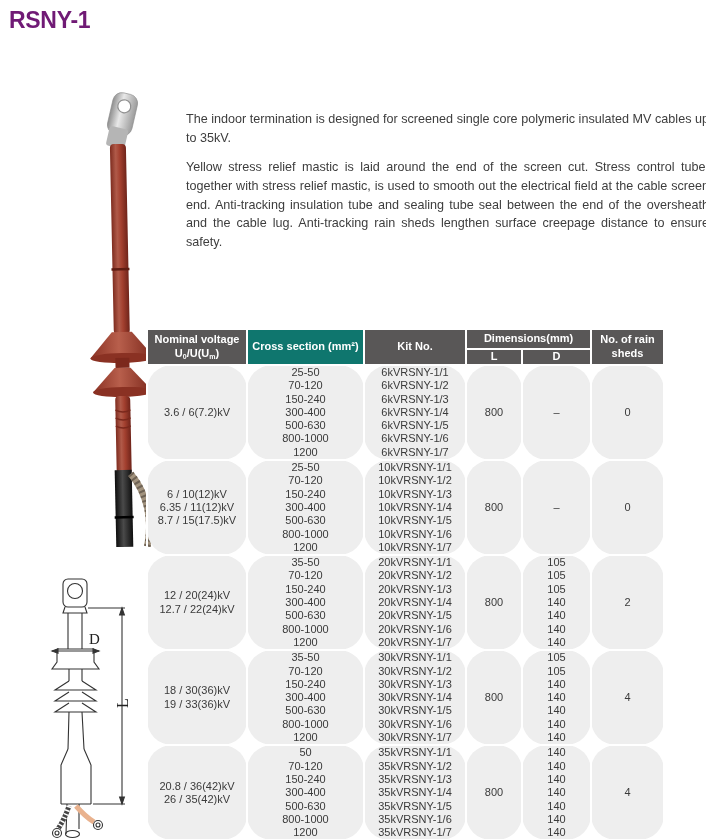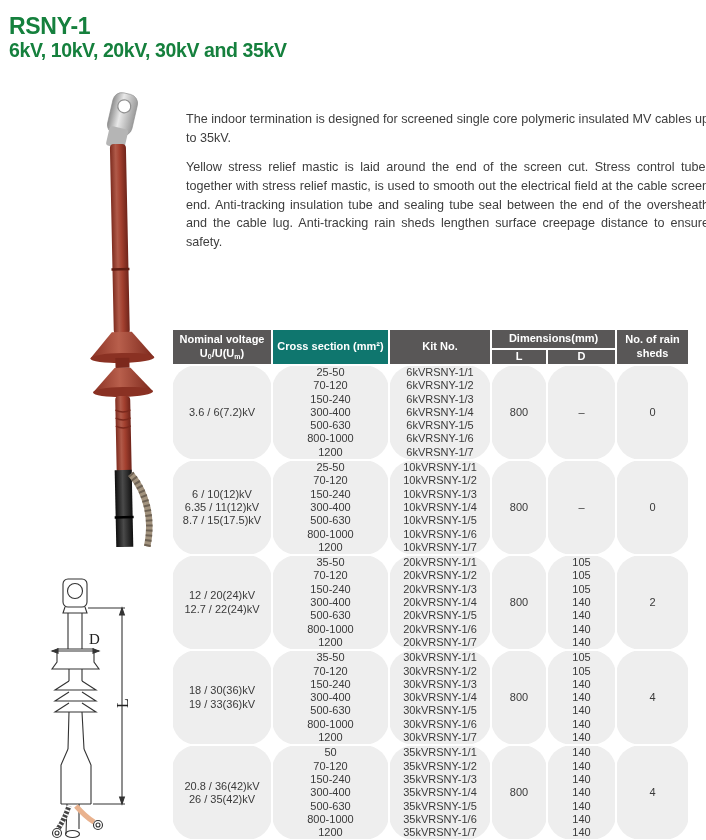--- a/index.html
+++ b/index.html
@@ -1,51 +1,50 @@
 <!DOCTYPE html>
 <html><head>
 <meta charset="utf-8">
 <style>
   html,body{margin:0;padding:0;}
   body{width:706px;height:840px;background:#ffffff;font-family:"Liberation Sans",sans-serif;position:relative;overflow:hidden;}
   .page{position:absolute;left:0;top:0;width:706px;height:840px;}
 
   
-  .title-block{position:absolute;left:9px;top:14px;width:690px;color:#15803d;}
+  .title-block{position:absolute;left:9px;top:8px;width:690px;color:#701a75;}
   .product-code{font-size:23px;font-weight:bold;line-height:1.1;letter-spacing:-0.3px;}
   .title-line{font-size:19.5px;font-weight:bold;line-height:1.22;letter-spacing:-0.4px;}
 
   
   .description{position:absolute;left:186px;top:110px;width:523px;color:#3d3d3d;font-size:12.6px;line-height:1.48;text-align:justify;}
   .description p{margin:0 0 11px 0;}
 
   
   .photo-svg{position:absolute;left:20px;top:92px;}
   .diagram-svg{position:absolute;left:8px;top:553px;}
 
   
-  .spec-table-wrap{position:absolute;left:171px;top:328px;width:517px;}
+  .spec-table-wrap{position:absolute;left:146px;top:328px;width:517px;}
   table.spec{border-collapse:collapse;table-layout:fixed;width:517px;}
   table.spec th,table.spec td{border:2px solid #ffffff;padding:0;}
   table.spec thead th{background:#595757;color:#ffffff;font-size:11px;font-weight:bold;text-align:center;vertical-align:middle;line-height:1.25;}
   table.spec thead tr.h1 th{height:18px;}
   table.spec thead tr.h2 th{height:14px;}
   table.spec tbody td{background:#eeeeee;color:#3a3a3a;font-size:11px;text-align:center;vertical-align:middle;height:92px;line-height:13.3px;border-radius:25px;}
   .sub{font-size:7px;vertical-align:-2px;}
   .lines{display:inline-block;}
   .lines.left{text-align:center;}
 </style>
 </head>
 <body>
 
 <div class="page">
 
   <div class="title-block">
     <div class="product-code">RSNY-1</div>
-    <div class="title-line">6kV, 10kV, 20kV, 30kV and 35kV</div>
   </div>
 
   <div class="description">
     <p>The indoor termination is designed for screened single core polymeric insulated MV cables up to 35kV.</p>
     <p>Yellow stress relief mastic is laid around the end of the screen cut. Stress control tube, together with stress relief mastic, is used to smooth out the electrical field at the cable screen end. Anti-tracking insulation tube and sealing tube seal between the end of the oversheath and the cable lug. Anti-tracking rain sheds lengthen surface creepage distance to ensure safety.</p>
   </div>
 
   <svg class="photo-svg" width="140" height="455" viewBox="0 0 140 455">
     <defs>
       <linearGradient id="red" x1="0" y1="0" x2="1" y2="0">

